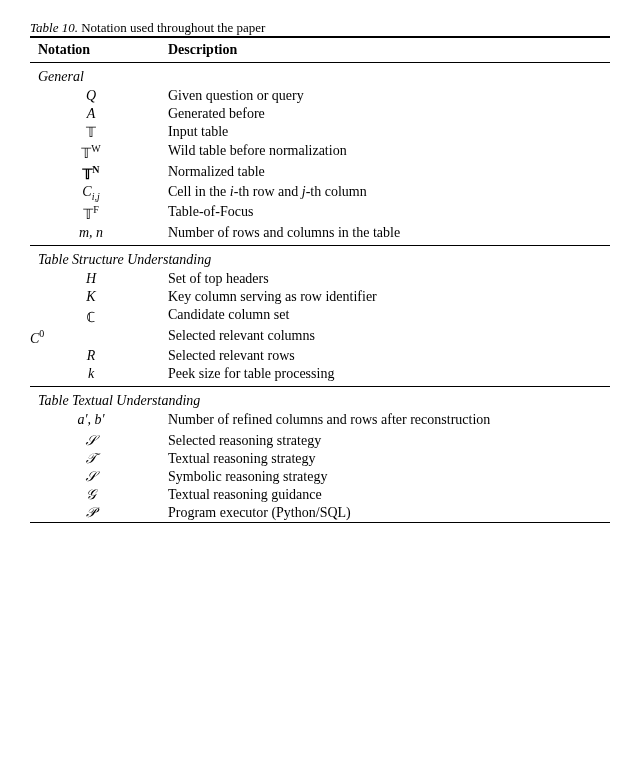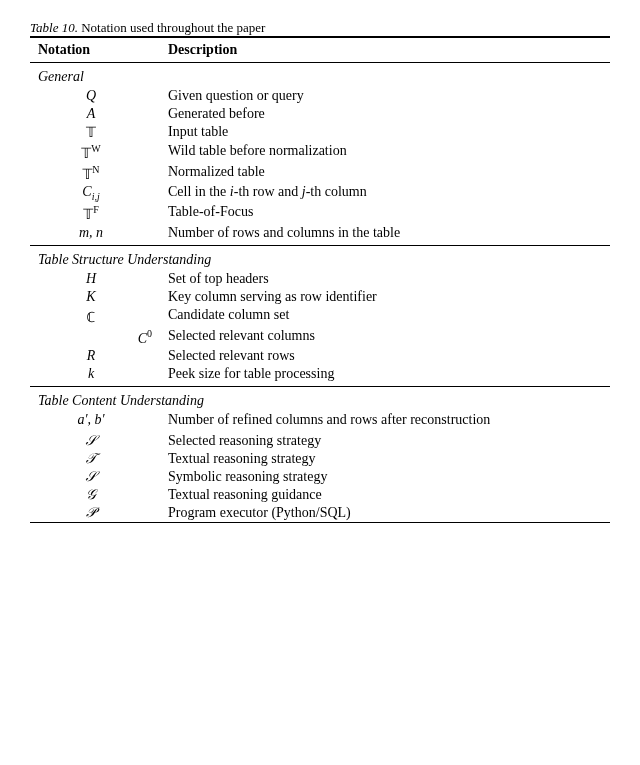--- a/index.html
+++ b/index.html
@@ -94,21 +94,21 @@
     </tr>
     <tr class="data-row">
       <td class="notation-col" style="text-align:center; padding-left:0;"><span style="font-family: serif; font-style:normal;">𝕋</span></td>
       <td class="desc-col">Input table</td>
     </tr>
     <tr class="data-row">
       <td class="notation-col" style="text-align:center; padding-left:0;"><span style="font-family: serif;">𝕋</span><sup>W</sup></td>
       <td class="desc-col">Wild table before normalization</td>
     </tr>
     <tr class="data-row">
-      <td class="notation-col" style="text-align:center; padding-left:0;"><span style="font-family: serif;">𝕋</span><sup>N</sup></td>
+      <td class="notation-col" style="text-align:center; padding-left:0;font-weight:bold;"><span style="font-family: serif;">𝕋</span><sup>N</sup></td>
       <td class="desc-col">Normalized table</td>
     </tr>
     <tr class="data-row">
       <td class="notation-col" style="text-align:center; padding-left:0;"><span style="font-style:italic;">C<sub>i,j</sub></span></td>
       <td class="desc-col">Cell in the <span style="font-style:italic;">i</span>-th row and <span style="font-style:italic;">j</span>-th column</td>
     </tr>
     <tr class="data-row">
       <td class="notation-col" style="text-align:center; padding-left:0;"><span style="font-family: serif;">𝕋</span><sup>F</sup></td>
       <td class="desc-col">Table-of-Focus</td>
     </tr>
@@ -126,34 +126,34 @@
     </tr>
     <tr class="data-row">
       <td class="notation-col" style="text-align:center; padding-left:0;"><span style="font-style:italic;">K</span></td>
       <td class="desc-col">Key column serving as row identifier</td>
     </tr>
     <tr class="data-row">
       <td class="notation-col" style="text-align:center; padding-left:0;"><span style="font-family: serif;">ℂ</span></td>
       <td class="desc-col">Candidate column set</td>
     </tr>
     <tr class="data-row">
-      <td class="notation-col" style="text-align:right; padding-left:0;"><span style="font-style:italic;">C</span><sup style="font-style:normal;">0</sup></td>
+      <td class="notation-col" style="text-align:left; padding-left:0;"><span style="font-style:italic;">C</span><sup style="font-style:normal;">0</sup></td>
       <td class="desc-col">Selected relevant columns</td>
     </tr>
     <tr class="data-row">
       <td class="notation-col" style="text-align:center; padding-left:0;"><span style="font-style:italic;">R</span></td>
       <td class="desc-col">Selected relevant rows</td>
     </tr>
     <tr class="data-row last-section-row">
       <td class="notation-col" style="text-align:center; padding-left:0;"><span style="font-style:italic;">k</span></td>
       <td class="desc-col">Peek size for table processing</td>
     </tr>
 
     <tr class="section-header">
-      <td colspan="2"><span style="font-style:italic;">Table Content Understanding</span></td>
+      <td colspan="2"><span style="font-style:italic;">Table Textual Understanding</span></td>
     </tr>
     <tr class="data-row last-section-row">
       <td class="notation-col" style="text-align:center; padding-left:0;"><span style="font-style:italic;margin-top:17px;">a′, b′</span></td>
       <td class="desc-col">Number of refined columns and rows after reconstruction</td>
     </tr>
 
     <tr class="data-row">
       <td class="notation-col" style="text-align:center; padding-left:0;"><span style="font-style:italic; font-family: 'Zapf Chancery', cursive, serif;">𝒮</span></td>
       <td class="desc-col">Selected reasoning strategy</td>
     </tr>

